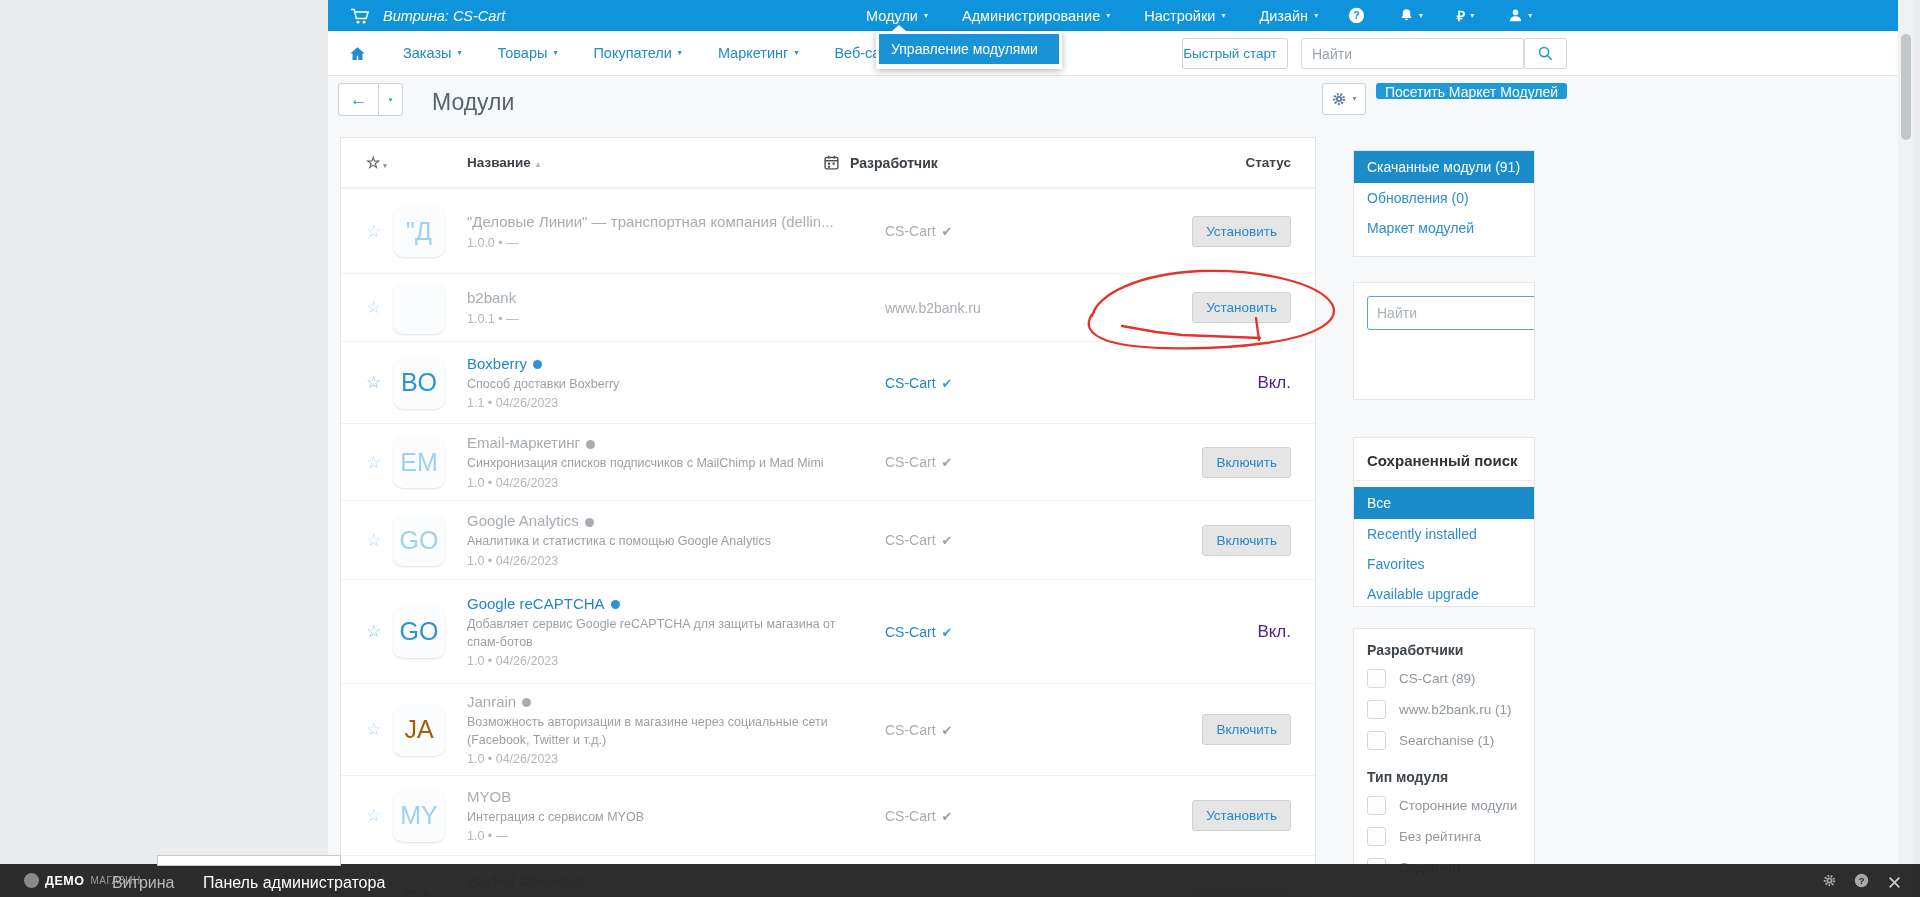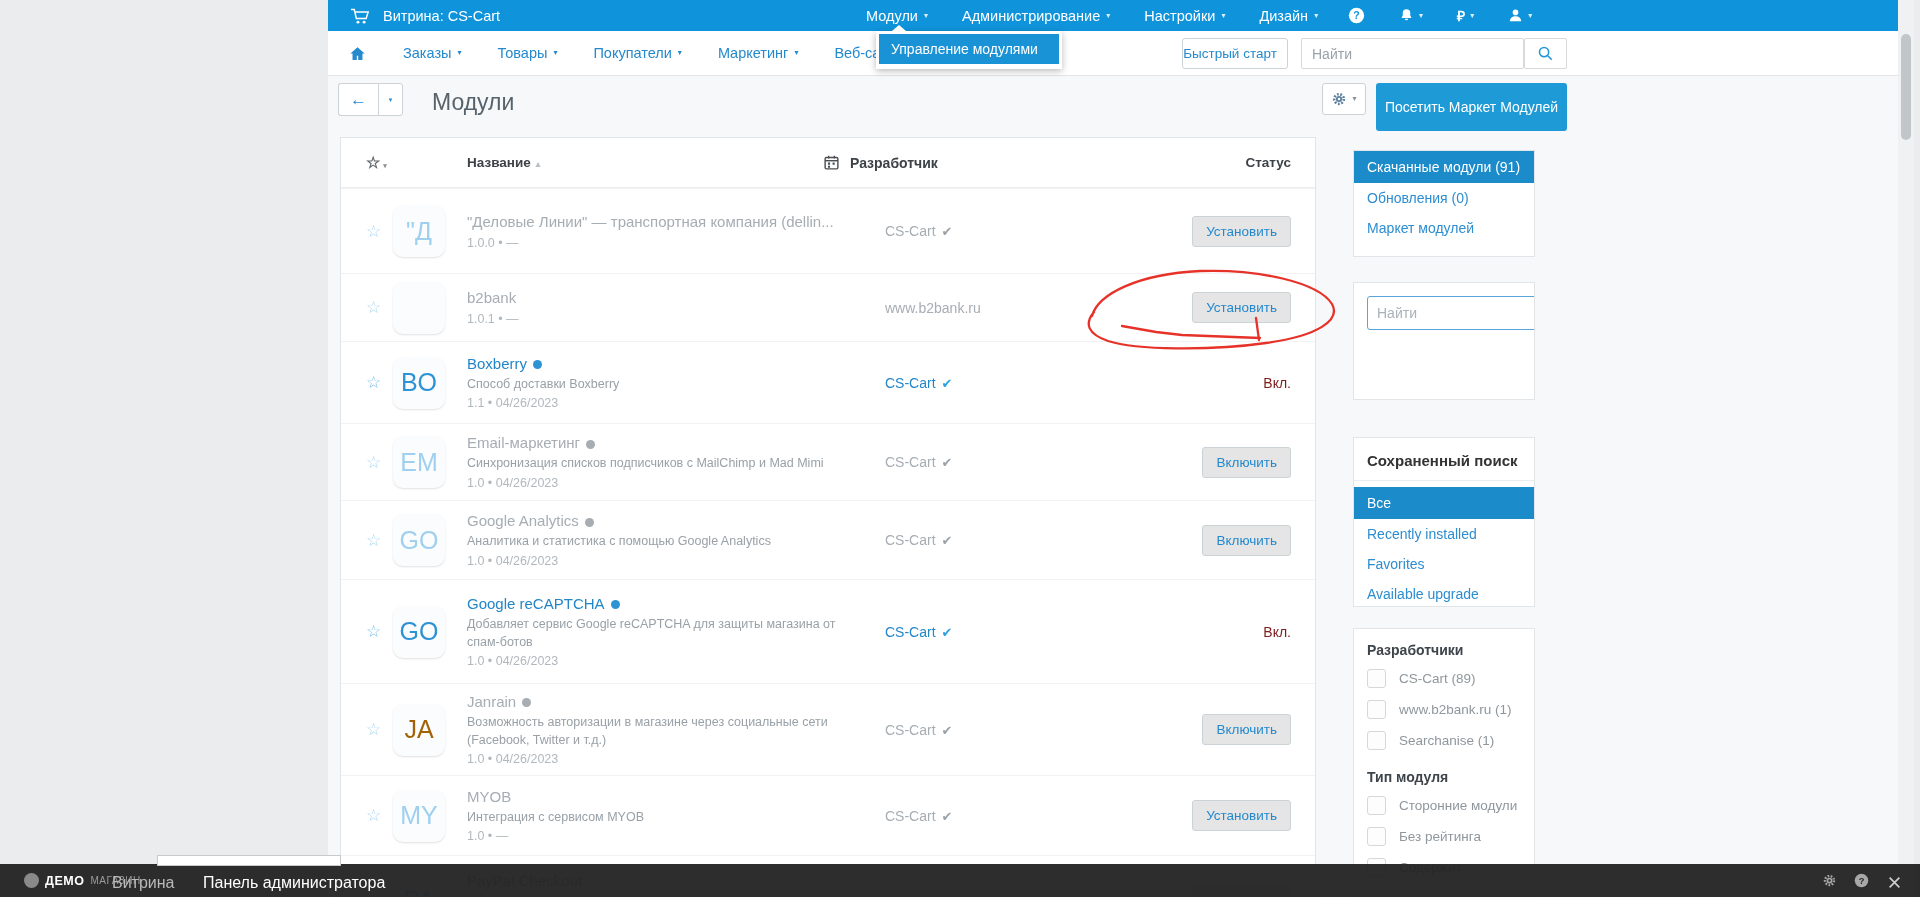--- a/index.html
+++ b/index.html
@@ -6,21 +6,21 @@
   *{box-sizing:border-box;}
   #canvas{position:relative;width:1920px;height:897px;overflow:hidden;
     font-family:"Liberation Sans",sans-serif;background:#ebecee;}
 
   
   .win{position:absolute;left:328px;top:0;width:1586px;height:897px;background:#f7f8f9;}
 
   
   .topbar{position:absolute;left:0;top:0;width:1570px;height:31px;background:#0f94dc;
     display:flex;align-items:center;padding-left:22px;color:#fff;}
-  .brand{margin-left:13px;font-size:14.5px;color:#fff;}
+  .brand{margin-left:13px;font-size:14.5px;color:#fff;font-style:italic;}
   .top-menus{position:absolute;left:538px;top:0;height:31px;display:flex;align-items:center;gap:34px;}
   .top-menu{display:flex;align-items:center;gap:6px;font-size:14.5px;color:#fff;cursor:pointer;}
   .caret{font-size:8px;line-height:1;color:rgba(255,255,255,.85);}
   .top-icons{position:absolute;left:1020px;top:0;height:31px;display:flex;align-items:center;gap:34px;}
   .top-ic{display:flex;align-items:center;gap:5px;}
   .rub{font-size:14px;color:#fff;font-weight:bold;}
 
   
   .dropdown{position:absolute;left:548px;top:31px;width:186px;background:#fff;
     box-shadow:0 2px 7px rgba(0,0,0,.28);padding:3px 3px 5px 3px;z-index:30;}
@@ -47,21 +47,21 @@
   .back-group{position:absolute;left:10px;top:7px;height:33px;display:flex;}
   .btn-back{width:40px;height:33px;background:#fff;border:1px solid #ccd3d7;border-right:none;
     border-radius:3px 0 0 3px;color:#2489cd;font-size:17px;display:flex;align-items:center;justify-content:center;cursor:pointer;}
   .btn-back-caret{width:25px;height:33px;background:#fff;border:1px solid #ccd3d7;border-radius:0 3px 3px 0;
     display:flex;align-items:center;justify-content:center;cursor:pointer;}
   .btn-back-caret .caret{color:#2a8ccb;font-size:7px;}
   .page-title{position:absolute;left:104px;top:13px;font-size:23px;color:#57636c;}
   .gear-btn{position:absolute;left:994px;top:7px;width:44px;height:32px;background:#fff;border:1px solid #ccd3d7;
     border-radius:3px;display:flex;align-items:center;justify-content:center;gap:5px;cursor:pointer;}
   .gear-btn .caret{color:#8a9096;}
-  .market-btn{position:absolute;left:1048px;top:7px;width:191px;height:48px;background:#1e9ad7;border:none;
+  .market-btn{position:absolute;left:1048px;top:7px;width:191px;height:16px;background:#1e9ad7;border:none;
     border-radius:3px;color:#fff;font-size:14px;cursor:pointer;font-family:"Liberation Sans",sans-serif;}
 
   
   .card{position:absolute;left:12px;top:137px;width:976px;height:760px;background:#fff;
     border:1px solid #e2e5e7;overflow:hidden;}
   .trow{display:flex;align-items:center;padding:0 24px 0 25px;}
   .c-star{width:27px;flex:none;font-size:17px;}
   .c-tile{width:52px;flex:none;margin-right:22px;}
   .c-text{width:418px;flex:none;}
   .c-dev{width:250px;flex:none;font-size:14px;}
@@ -83,21 +83,21 @@
   .mod-title{font-size:15px;text-decoration:none;display:inline-block;margin-bottom:3px;}
   .mt-on{color:#2386c8;} .mt-off{color:#a6adb3;}
   .dot{display:inline-block;width:9px;height:9px;border-radius:50%;margin-left:6px;vertical-align:middle;}
   .dot-on{background:#2e93d4;} .dot-off{background:#a7adb2;}
   .desc{font-size:12.5px;color:#99a1a7;line-height:1.45;max-width:402px;}
   .version{font-size:12.5px;color:#b1b8bd;margin-top:3px;}
   .dev{color:#a6adb3;} .dev .check{color:#9aa1a7;font-size:13px;margin-left:6px;}
   .dev-on{color:#2386c8;} .dev-on .check{color:#2b9fe0;}
   .btn-ghost{background:#e5e5e5;border:1px solid #ccd3d7;border-radius:3px;color:#2489cd;font-size:13.5px;
     padding:7px 13px;cursor:pointer;font-family:"Liberation Sans",sans-serif;}
-  .status-on{color:#7f1d1d;font-size:14px;}
+  .status-on{color:#4c1d95;font-size:17px;}
 
   
   .sidebar{position:absolute;left:1025px;top:0;width:220px;}
   .sbox{position:absolute;left:0;width:182px;background:#fff;border:1px solid #e2e5e7;overflow:hidden;}
   .sb1{top:150px;height:107px;padding-top:0;}
   .sb-item{font-size:14px;color:#2d8dd0;padding:0 13px;height:30px;line-height:30px;cursor:pointer;white-space:nowrap;}
   .sb-item.active{background:#1b8bc9;color:#fff;height:32px;line-height:32px;}
   .sb2{top:282px;height:118px;}
   .side-search{margin:13px;width:192px;height:34px;border:1px solid #58a6d9;border-radius:3px;
     padding:0 9px;font-size:14px;font-family:"Liberation Sans",sans-serif;color:#444;}

